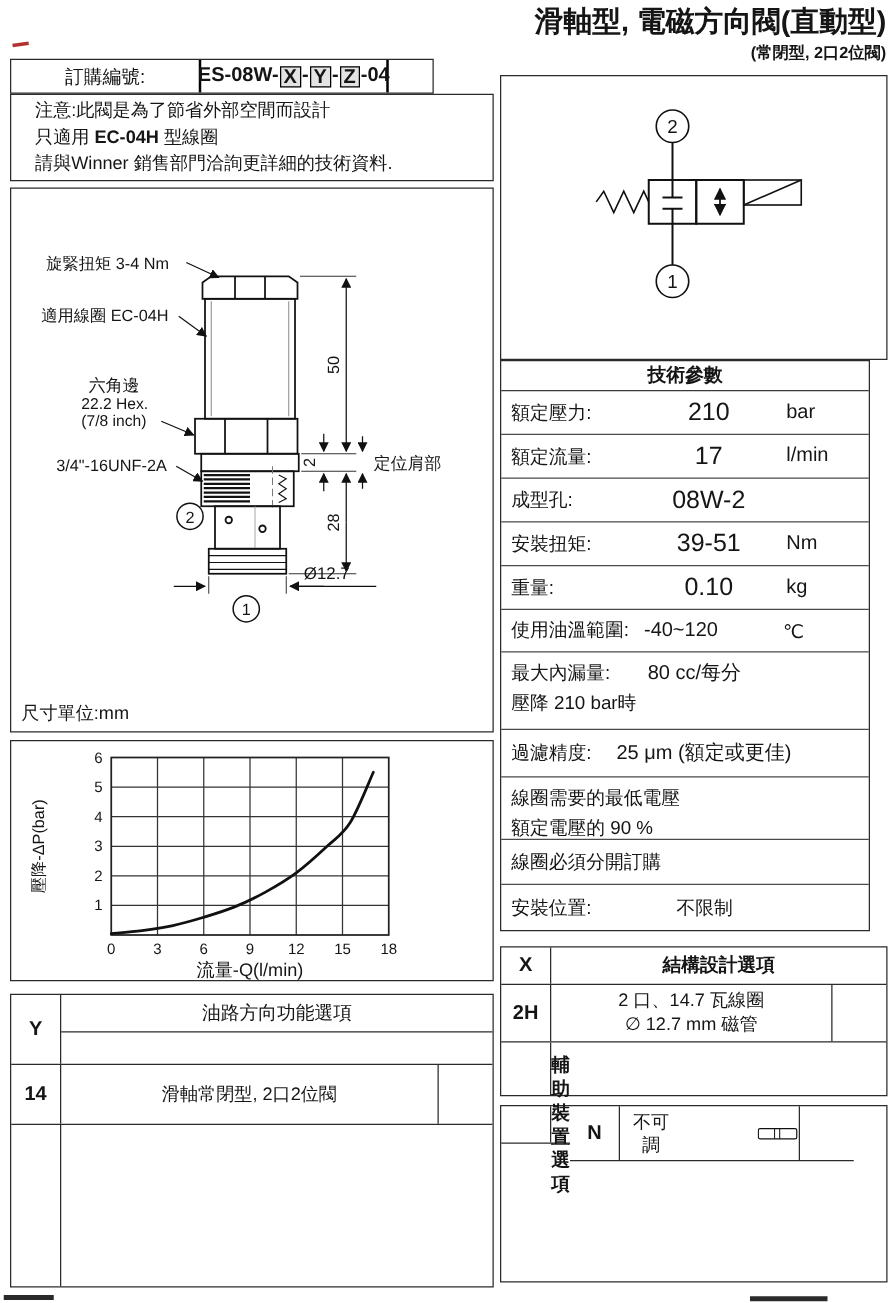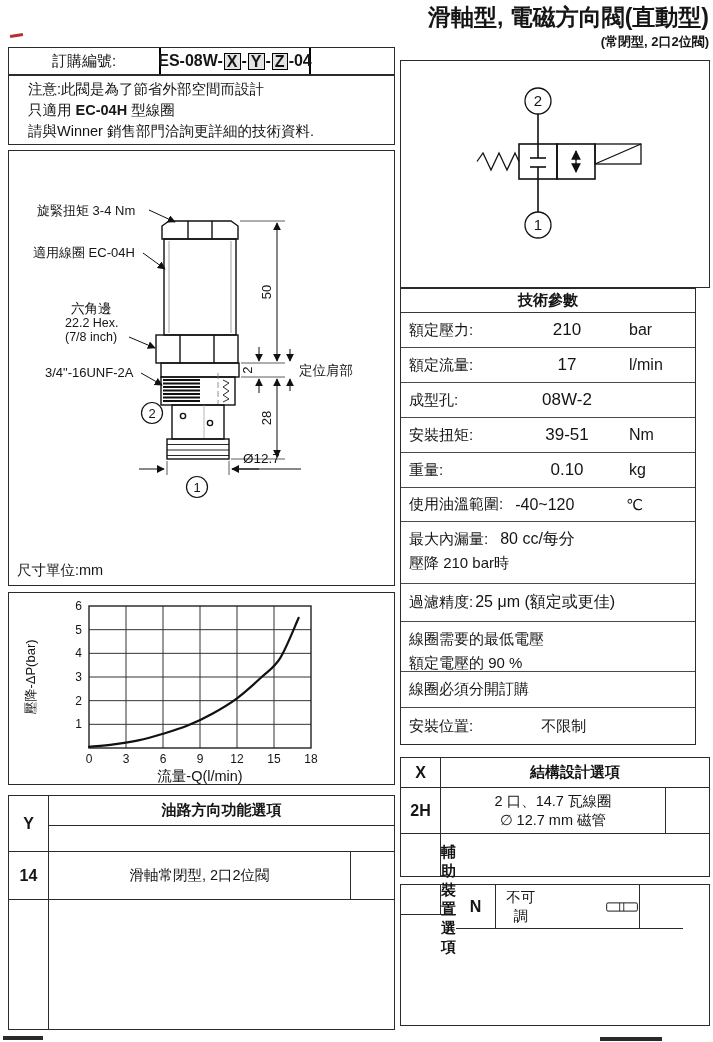--- a/index.html
+++ b/index.html
@@ -8,21 +8,21 @@
   .panel{position:absolute;border:1px solid #2b2b2b;background:#fff}
 
   
   .title-block{position:absolute;right:4px;top:2px;text-align:right}
   .title-main{font-size:23px;font-weight:bold;white-space:nowrap}
   .title-sub{font-size:13px;font-weight:bold;margin-top:0}
 
   .red-mark{position:absolute;left:10px;top:34px;width:13px;height:3px;background:#b53030;transform:rotate(-8deg)}
 
   
-  .order-row{position:absolute;left:8px;top:47px;width:387px;height:28px;border:1px solid #2b2b2b;display:flex;align-items:stretch}
+  .order-row{position:absolute;left:8px;top:47px;width:339px;height:28px;border:1px solid #2b2b2b;display:flex;align-items:stretch}
   .order-label{width:150px;display:flex;align-items:center;justify-content:center;font-size:15px}
   .order-code{width:152px;border-left:2px solid #000;border-right:2px solid #000;display:flex;align-items:center;justify-content:center;font-size:16px;font-weight:bold;white-space:nowrap}
   .order-tail{flex:1}
   .code-box{display:inline-block;border:1.5px solid #000;background:#e3e3e3;padding:0 2px;margin:0 1px;line-height:15px}
 
   
   .note-box{position:absolute;left:8px;top:75px;width:387px;height:70px;border:1px solid #2b2b2b;padding:3px 19px;font-size:14.5px;line-height:21px}
   .note-bold{font-weight:bold}
 
   
@@ -35,38 +35,38 @@
   .aux-panel{left:400px;top:884px;width:310px;height:142px;display:flex;flex-direction:row}
 
   svg text{font-family:"Liberation Sans","DejaVu Sans",sans-serif;fill:#151515}
 
   
   .tech-header{height:24px;border-bottom:1px solid #3a3a3a;display:flex;align-items:center;justify-content:center;font-weight:bold;font-size:15px}
   .trow{display:flex;align-items:center;padding:0 8px;border-bottom:1px solid #4a4a4a;font-size:15px}
   .trow:last-child{border-bottom:none}
   .h35{height:35px}.h34{height:34px}.h62{height:62px}.h38{height:38px}.h50{height:50px}.h36{height:36px}
   .tlabel{flex:0 0 112px}
-  .tval{flex:0 0 92px;text-align:center;font-size:17px}
+  .tval{flex:0 0 92px;text-align:center;font-size:20px}
   .tspace{flex:1}
   .tunit{flex:0 0 58px;font-size:16px}
   .block{display:block;padding:5px 8px;border-bottom:1px solid #4a4a4a;font-size:15px}
   .block .bline{display:flex;align-items:center;line-height:24px}
-  .leak-val{margin-left:12px;font-size:16px}
-  .filter-val{margin-left:2px;font-size:16px}
+  .leak-val{margin-left:30px;font-size:16px}
+  .filter-val{margin-left:20px;font-size:16px}
   .temp-val{margin-left:12px;font-size:16px}
   .temp-unit{margin-left:52px;font-size:15px}
   .mount-val{margin-left:68px;font-size:15px}
 
   
   .opt-key{width:40px;border-right:1px solid #2b2b2b;display:flex;align-items:center;justify-content:center;font-weight:bold;font-size:16px;flex:0 0 40px}
   .opt-title{flex:1;display:flex;align-items:center;justify-content:center;font-weight:bold;font-size:15px}
   .opt-hrow{display:flex;border-bottom:1px solid #2b2b2b;height:30px}
   .y-head{display:flex;border-bottom:1px solid #2b2b2b;height:56px}
   .y-head-right{flex:1;display:flex;flex-direction:column}
-  .y-head-title{height:30px;border-bottom:1px solid #2b2b2b;display:flex;align-items:center;justify-content:center;font-weight:bold;font-size:15px}
+  .y-head-title{height:30px;border-bottom:1px solid #2b2b2b;display:flex;align-items:center;justify-content:center;font-weight:normal;font-size:15px}
   .opt-row{display:flex;border-bottom:1px solid #2b2b2b}
   .row48{height:48px}.row46{height:46px}.row44{height:44px}
   .opt-desc{flex:1;display:flex;align-items:center;justify-content:center;font-size:14.5px;text-align:center}
   .opt-desc.two-line{flex-direction:column;justify-content:center;line-height:19px}
   .opt-desc.left{justify-content:flex-start;padding-left:10px}
   .opt-tail{flex:0 0 44px;border-left:1px solid #2b2b2b}
   .opt-rest{flex:1;display:flex}
   .opt-key-space{flex:0 0 40px;border-right:1px solid #2b2b2b}
   .nut-icon{margin-left:70px}
 

